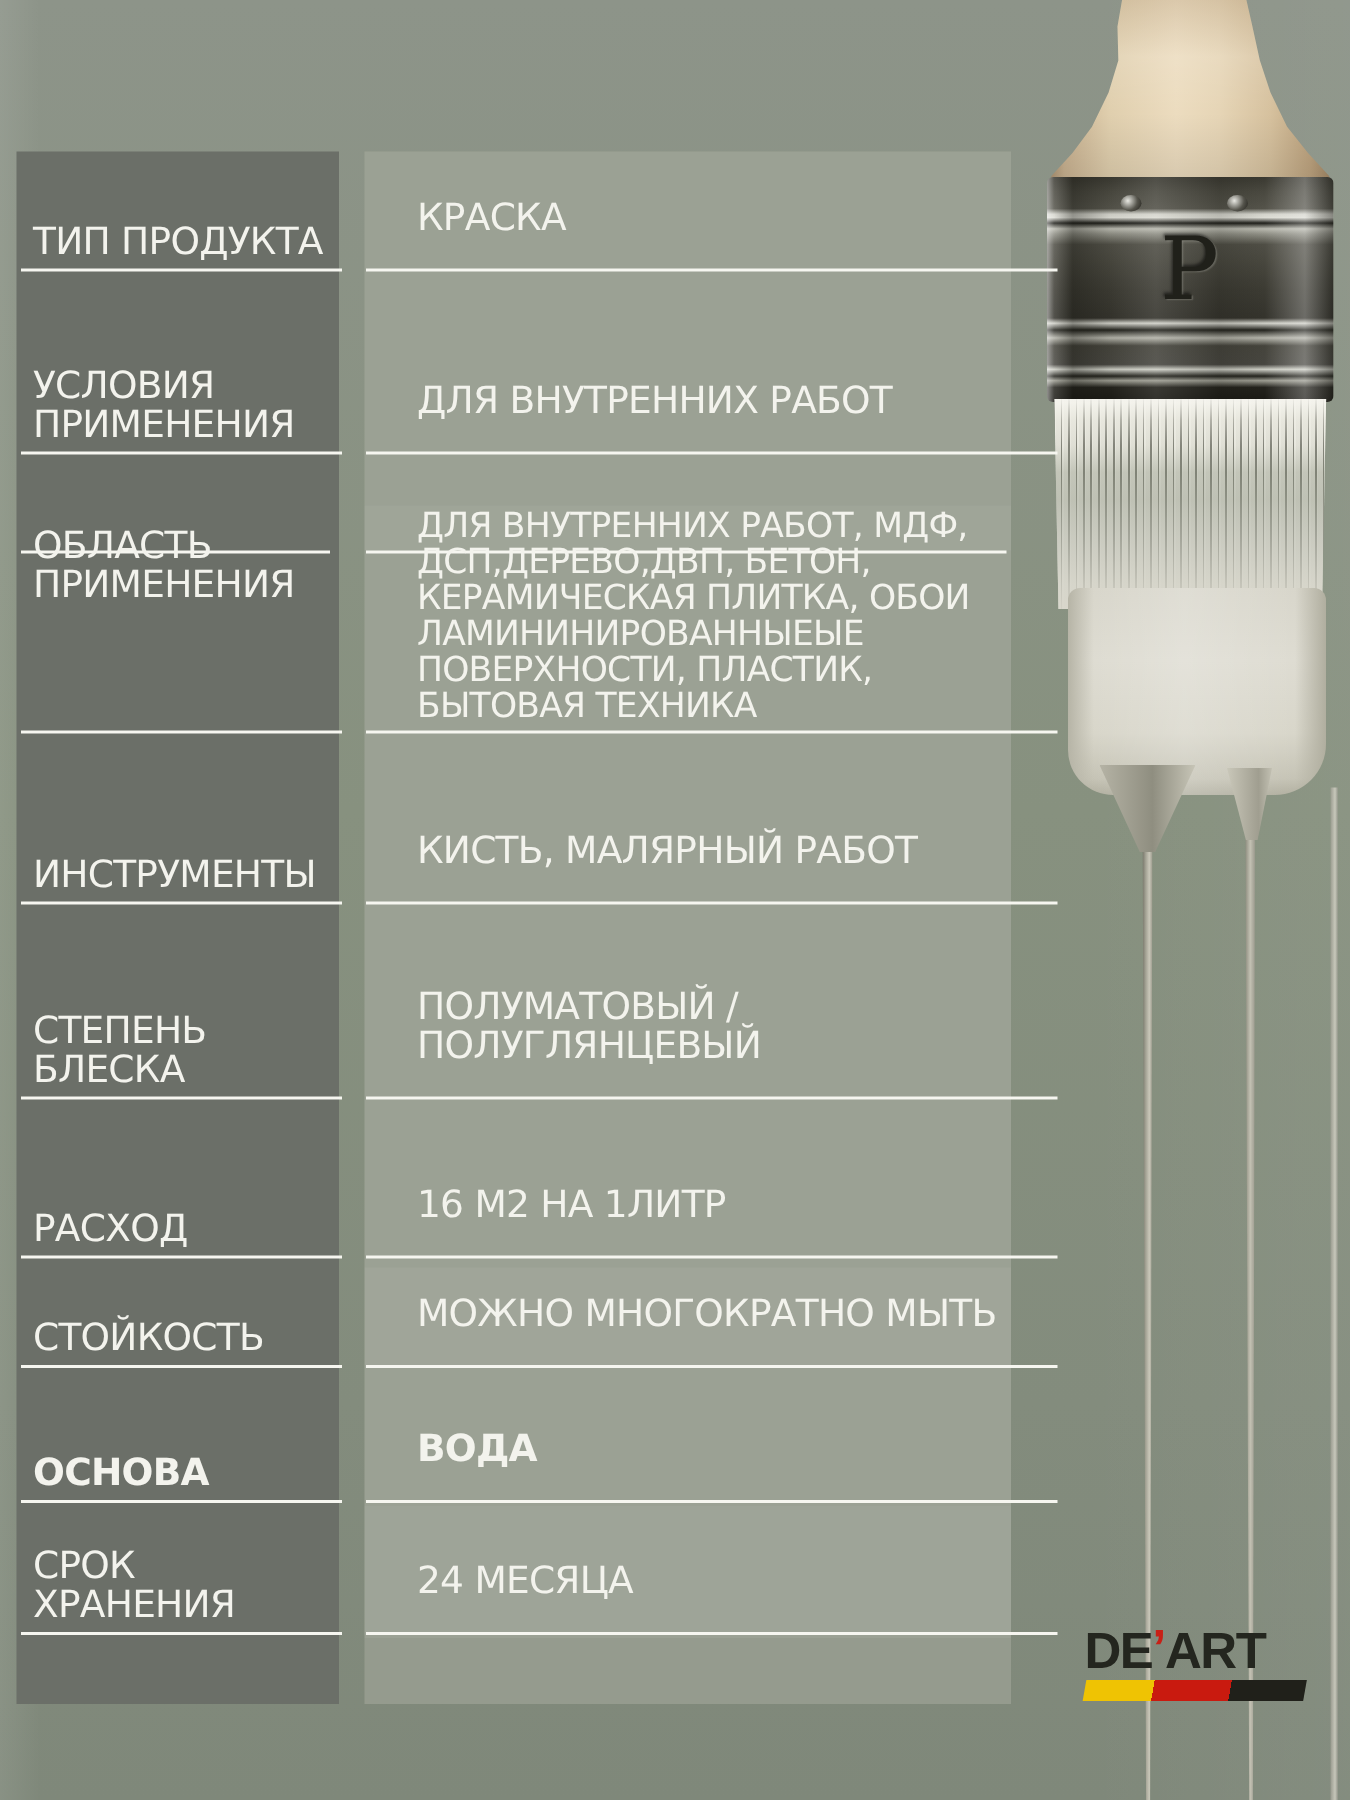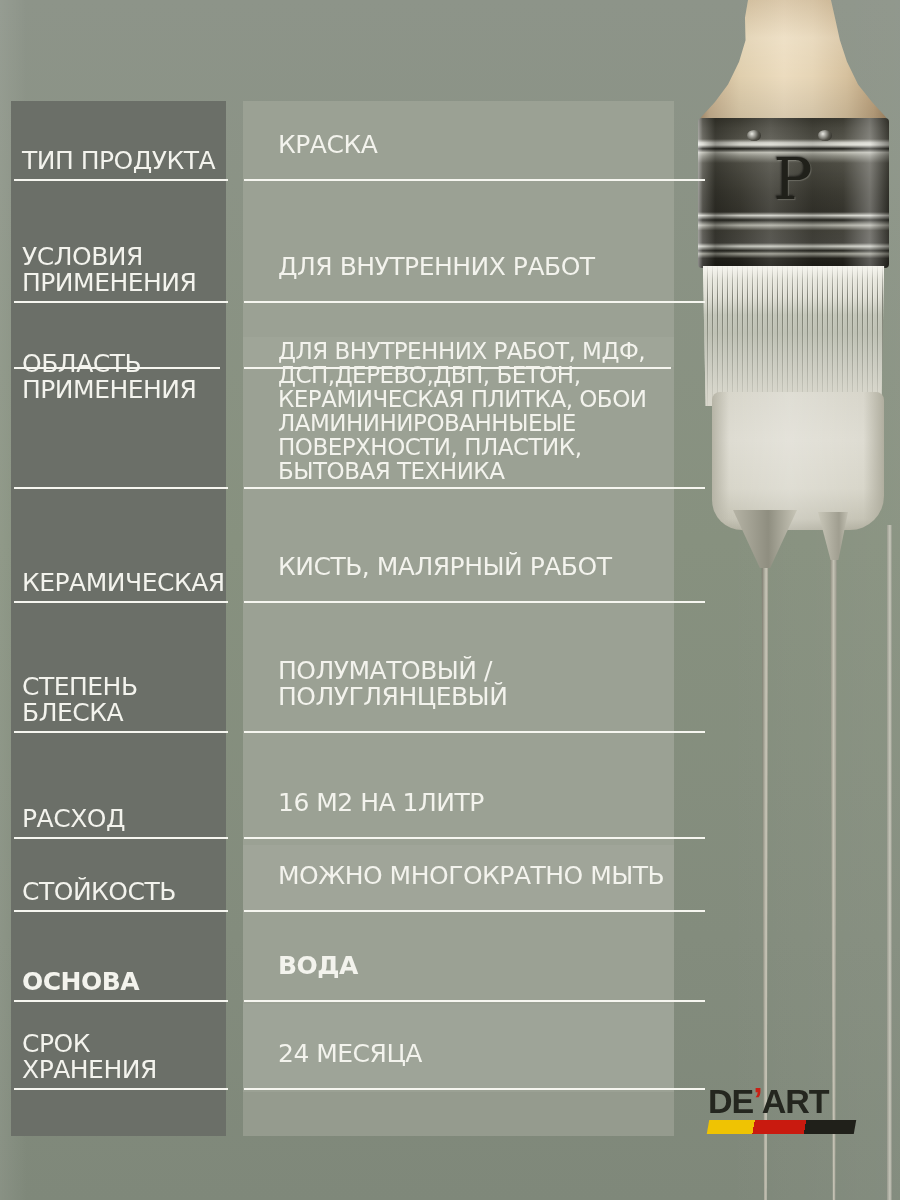--- a/index.html
+++ b/index.html
@@ -95,21 +95,21 @@
   .dripB{
     left:830px;top:558px;width:7px;height:642px;
     clip-path:polygon(5% 0,95% 0,75% 100%,40% 100%);
     background:linear-gradient(90deg,#8b8a7c 0%,#c3c1b3 50%,#97968a 100%);
   }
   .dripC{
     left:887px;top:525px;width:5px;height:675px;opacity:.85;
     background:linear-gradient(90deg, rgba(160,159,148,.9) 0%, rgba(214,212,200,.95) 60%, rgba(150,150,140,.7) 100%);
   }
   
-  .logo{position:absolute;left:708px;top:1084px;width:150px;z-index:6;}
+  .logo{position:absolute;left:723px;top:1084px;width:150px;z-index:6;}
   .logo-text{
     font-family:"Liberation Sans","DejaVu Sans",sans-serif;
     font-weight:bold;font-size:34px;line-height:34px;letter-spacing:-1px;
     color:#24261f;white-space:pre;
   }
   .logo-text .apos{color:#c82016;position:relative;top:-2px;}
   .logo-bar{
     width:147px;height:14px;margin-top:2px;transform:skewX(-10deg);
     background:linear-gradient(90deg,#efc303 0%,#efc303 31%,#c91a0f 31%,#c91a0f 66%,#20201a 66%,#20201a 100%);
   }
@@ -138,21 +138,21 @@
 
   <div class="cell lcell r3"><span>ОБЛАСТЬ
 ПРИМЕНЕНИЯ</span></div>
   <div class="cell rcell r3"><span>ДЛЯ ВНУТРЕННИХ РАБОТ, МДФ,
 ДСП,ДЕРЕВО,ДВП, БЕТОН,
 КЕРАМИЧЕСКАЯ ПЛИТКА, ОБОИ
 ЛАМИНИНИРОВАННЫЕЫЕ
 ПОВЕРХНОСТИ, ПЛАСТИК,
 БЫТОВАЯ ТЕХНИКА</span></div>
 
-  <div class="cell lcell r4"><span>КЕРАМИЧЕСКАЯ</span></div>
+  <div class="cell lcell r4"><span>ИНСТРУМЕНТЫ</span></div>
   <div class="cell rcell r4"><span>КИСТЬ, МАЛЯРНЫЙ РАБОТ</span></div>
 
   <div class="cell lcell r5"><span>СТЕПЕНЬ
 БЛЕСКА</span></div>
   <div class="cell rcell r5"><span>ПОЛУМАТОВЫЙ /
 ПОЛУГЛЯНЦЕВЫЙ</span></div>
 
   <div class="cell lcell r6"><span>РАСХОД</span></div>
   <div class="cell rcell r6"><span>16 М2 НА 1ЛИТР</span></div>
 

